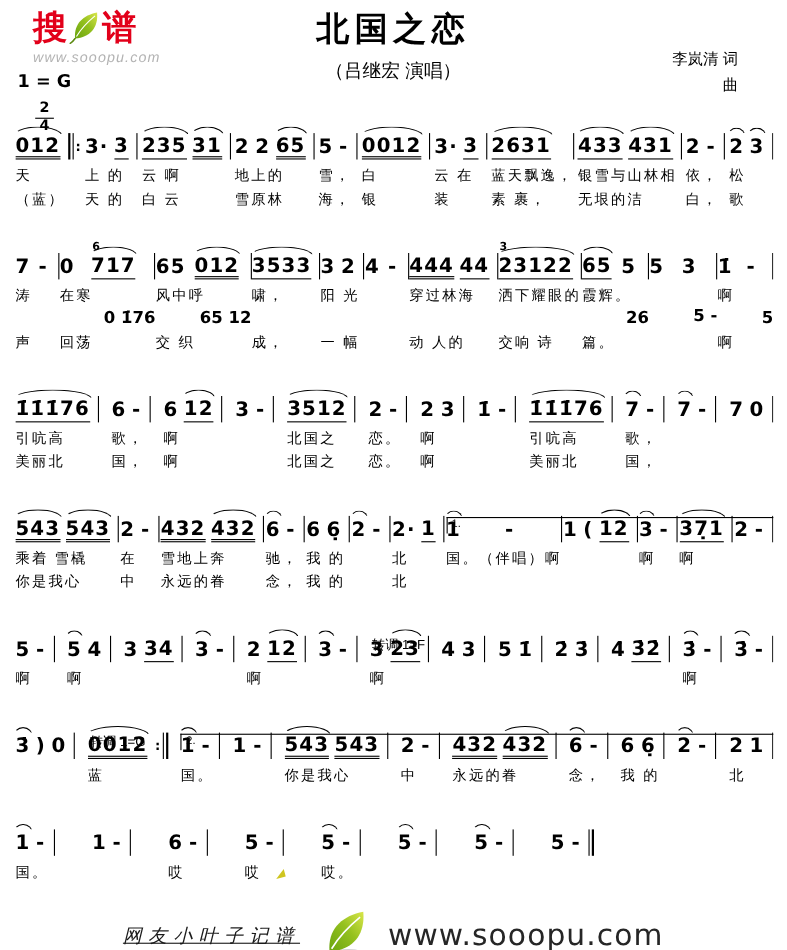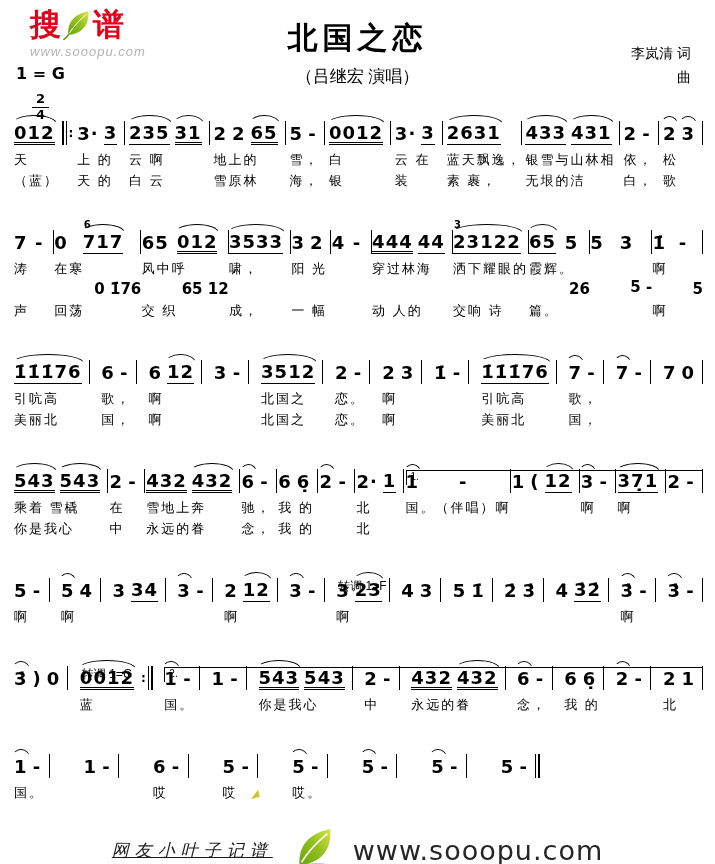--- a/index.html
+++ b/index.html
@@ -1,29 +1,29 @@
 <!DOCTYPE html>
 <html><head>
 <meta charset="utf-8">
 <style>
   html,body{margin:0;padding:0;width:715px;height:864px;overflow:hidden;background:#fff;color:#000;
     font-family:"Liberation Sans","DejaVu Sans",sans-serif;}
   .page{position:relative;width:715px;height:864px;}
   
   .header{position:relative;height:102px;}
-  .title{padding-top:18px;font-size:30px;font-weight:bold;letter-spacing:5px;text-align:center;
+  .title{padding-top:6px;font-size:30px;font-weight:bold;letter-spacing:5px;text-align:center;
     font-family:"DejaVu Serif","Liberation Serif",serif;}
   .subtitle{text-align:center;font-size:17px;margin-top:6px;}
   .logo{position:absolute;left:30px;top:4px;text-align:center;}
   .logo-chars{display:flex;align-items:center;gap:1px;color:#e2001a;font-weight:bold;font-size:31px;
     font-family:"DejaVu Sans",sans-serif;}
   .leafsvg svg{display:block;}
   .logo .leafsvg svg{width:30px;height:30px;}
   .logo-url{font-size:13px;font-style:italic;color:#b3b3b3;margin-top:-2px;letter-spacing:1px;}
-  .credit{position:absolute;right:24px;top:42px;font-size:14px;text-align:right;line-height:1.7;}
+  .credit{position:absolute;right:44px;top:42px;font-size:14px;text-align:right;line-height:1.7;}
   .keysig{position:absolute;left:16px;top:64px;display:flex;align-items:center;gap:9px;font-size:16px;
     font-weight:bold;font-family:"DejaVu Sans",sans-serif;flex-direction:column;}
   .frac{display:inline-flex;flex-direction:column;align-items:center;font-size:13px;line-height:1.15;}
   .fnum{border-bottom:1px solid #000;padding:0 4px;}
   
   .score{padding:4px 12px 0 14px;}
   .system{display:flex;justify-content:space-between;align-items:flex-start;position:relative;
     overflow:hidden;padding-top:15px;margin-bottom:25px;}
   .system.nospread{justify-content:flex-start;gap:34px;width:77%;}
   .measure{position:relative;display:flex;flex-direction:column;}

